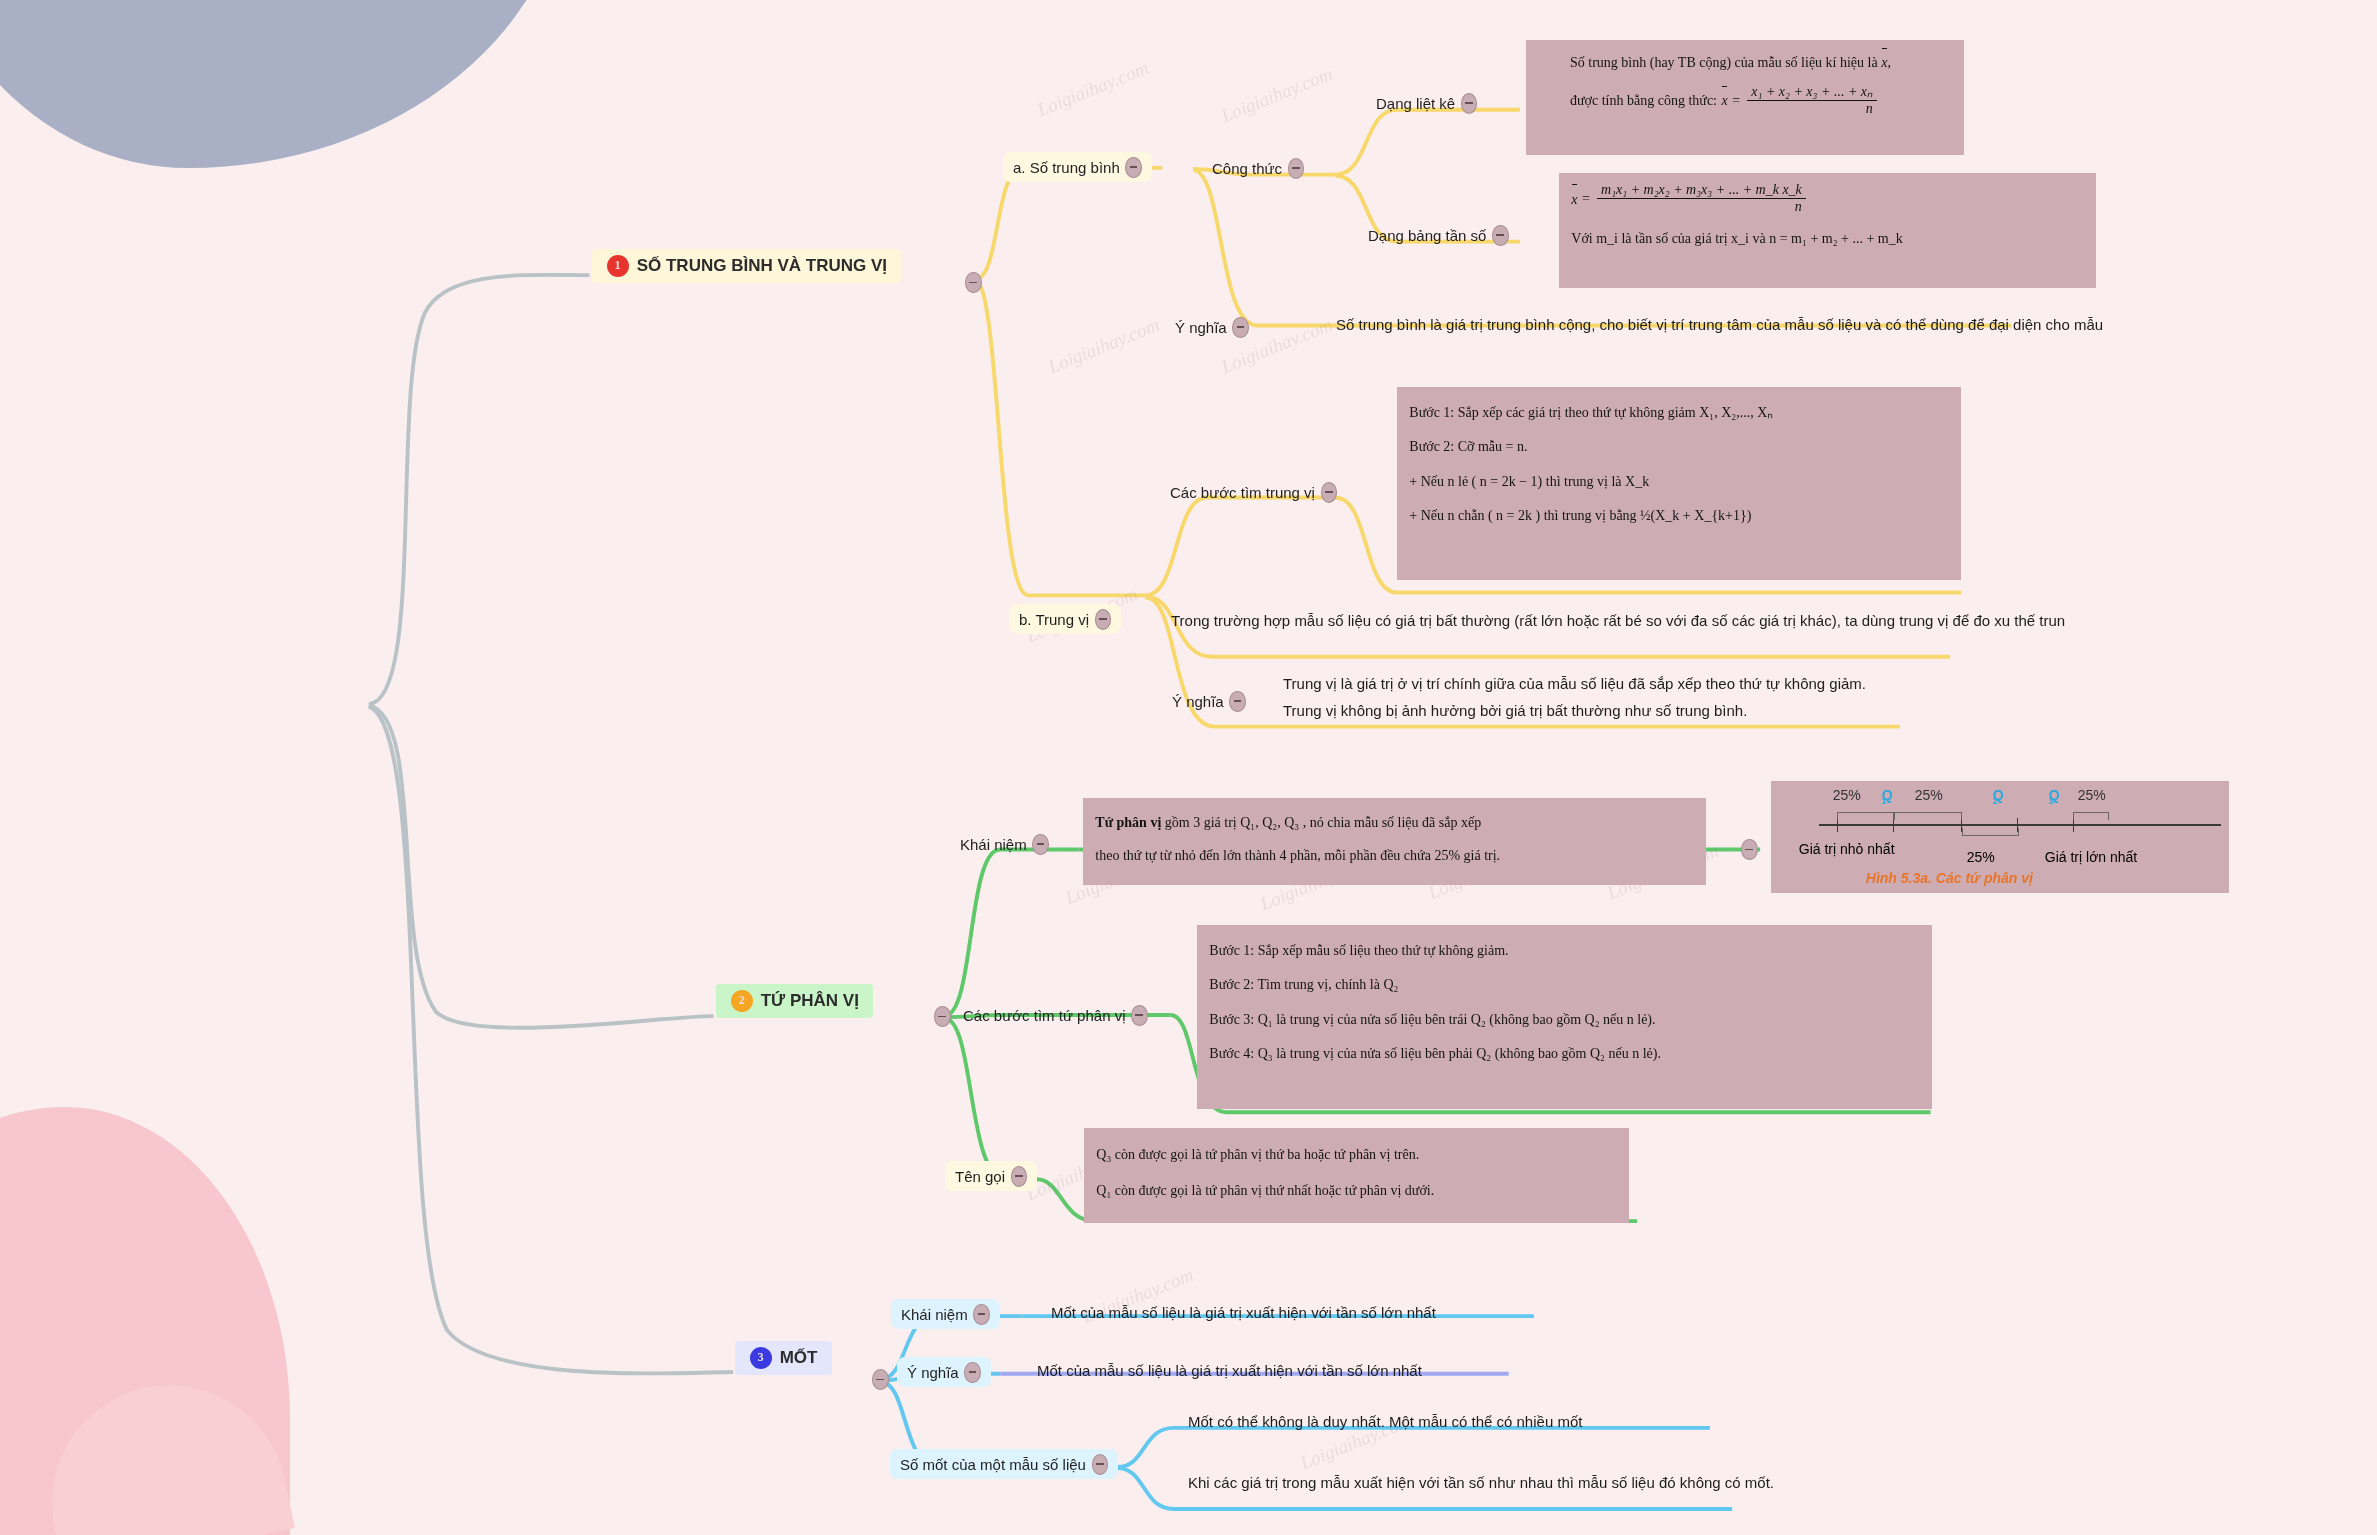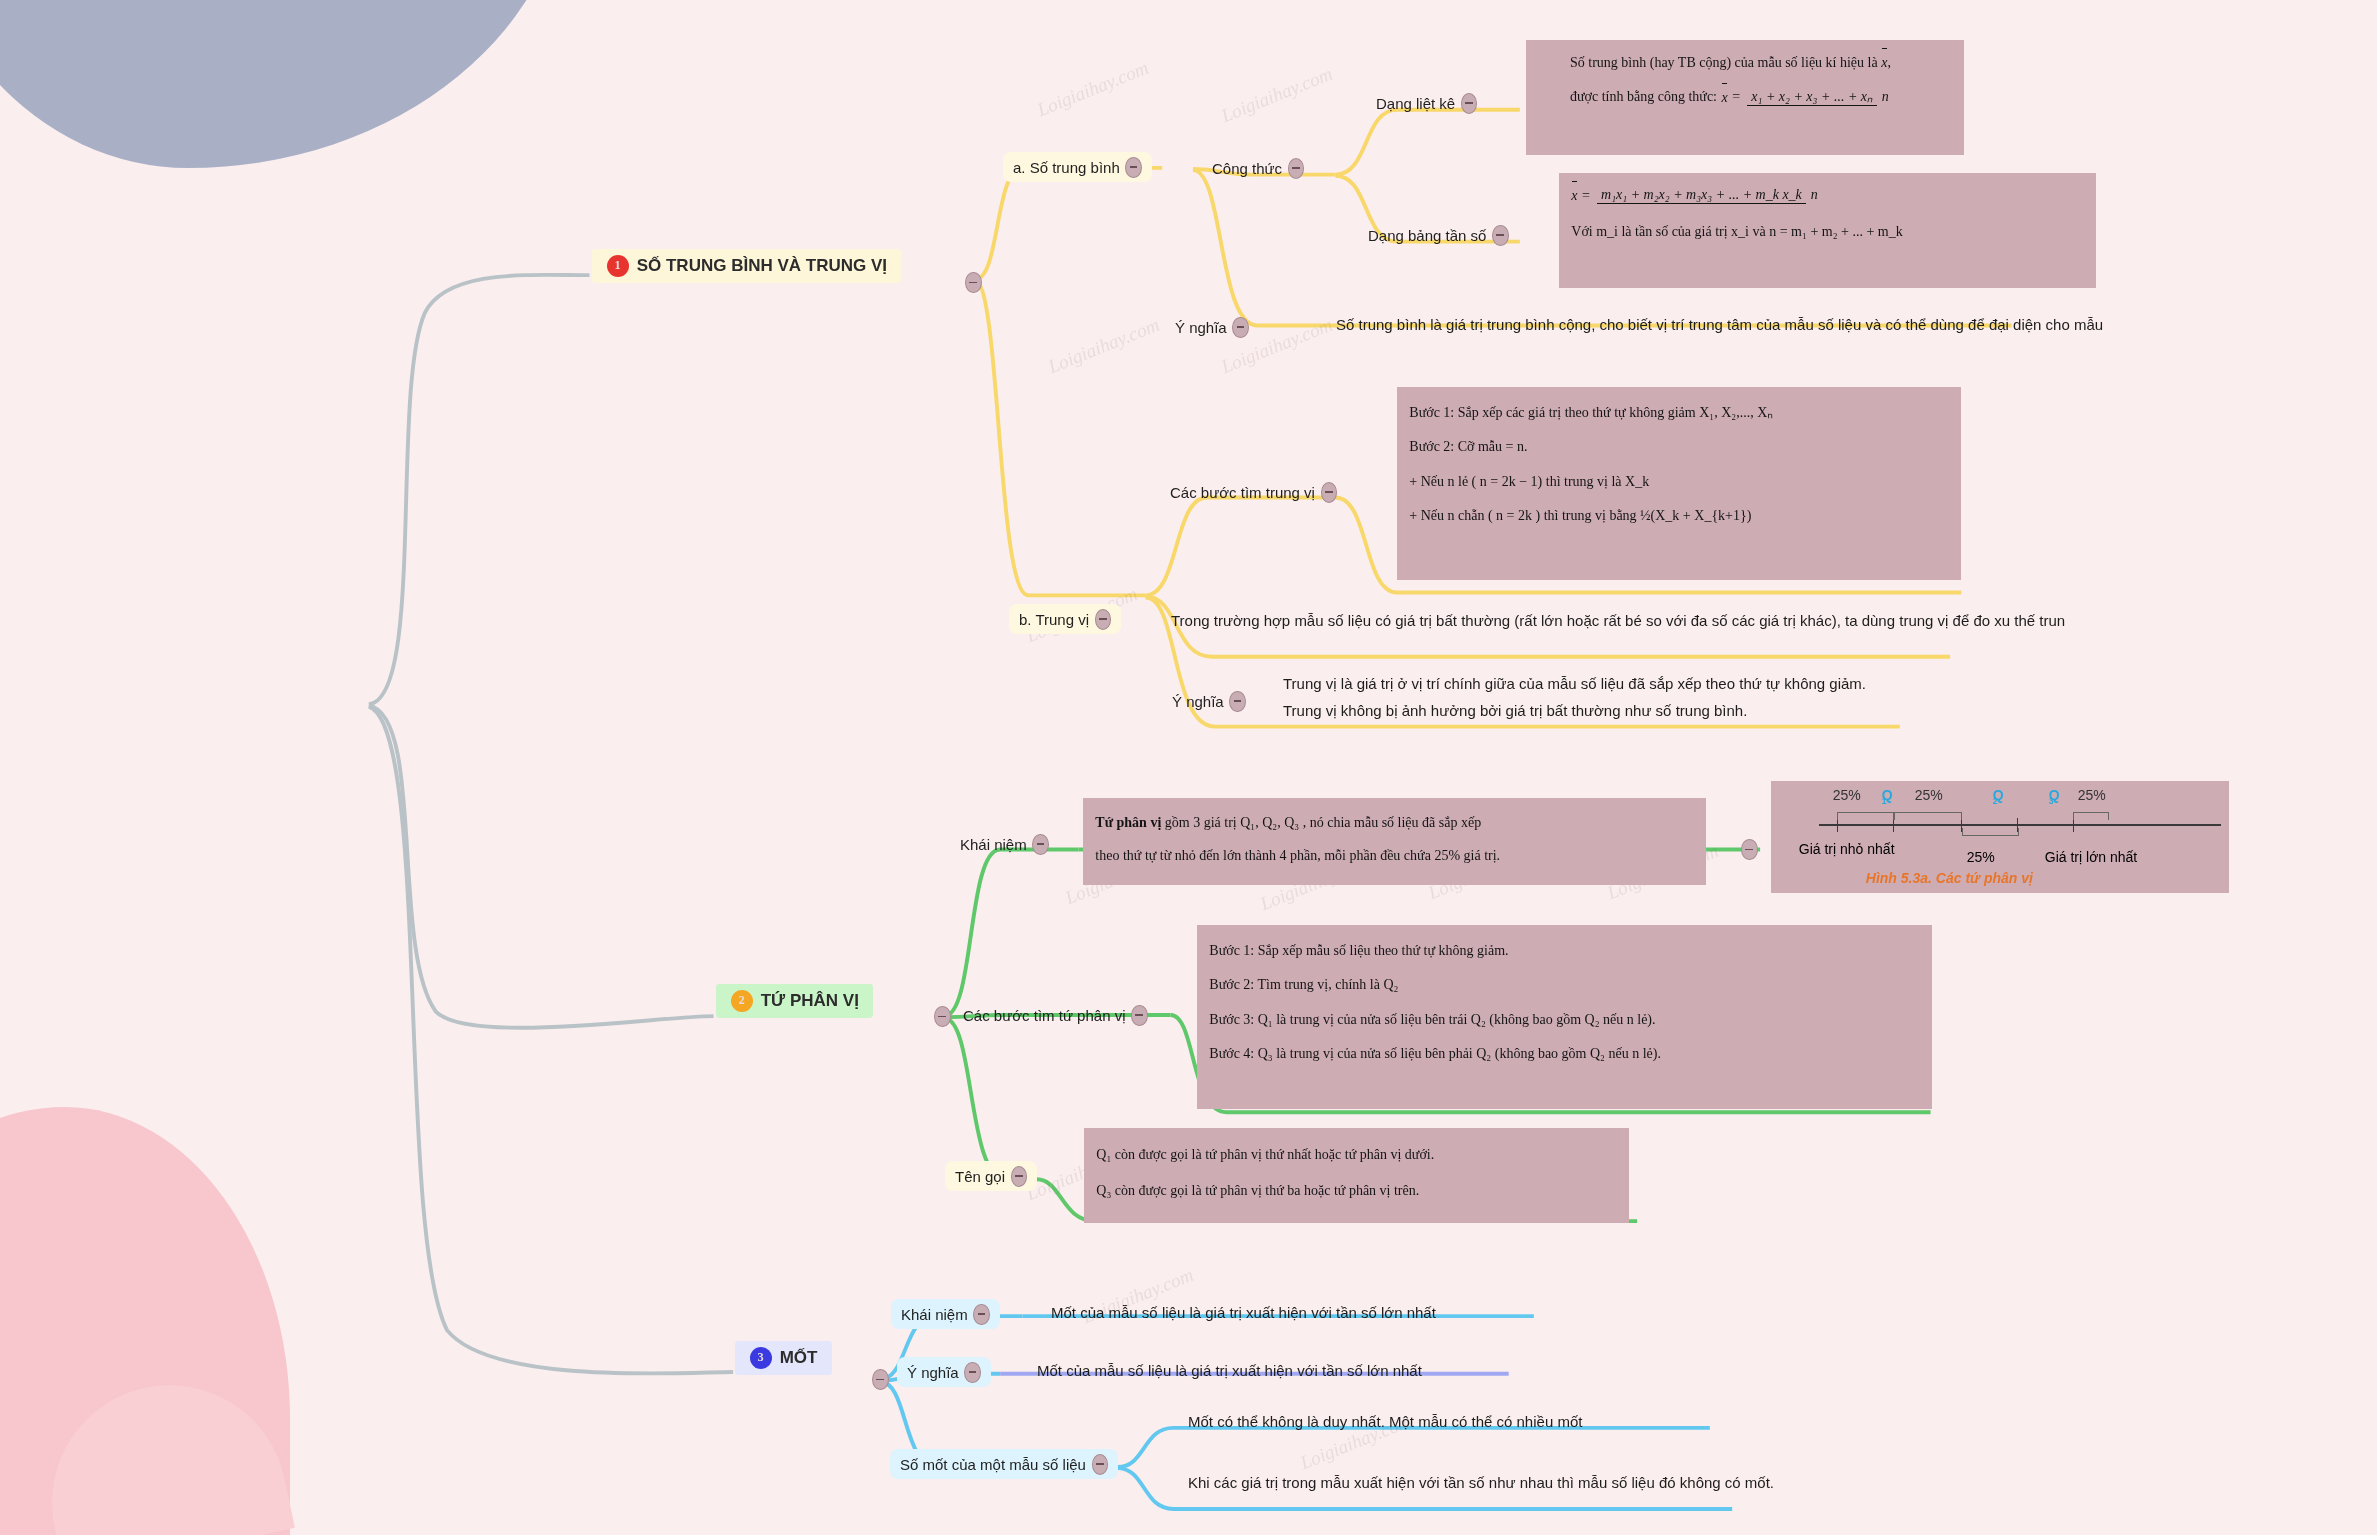--- a/index.html
+++ b/index.html
@@ -77,22 +77,22 @@
   }
 
   
   .fbox{
     position:absolute;background:#cdacb4;color:#141414;
     font-family:"Liberation Serif", serif;
     padding:9px 12.3px;box-sizing:border-box;
     line-height:1.85;font-size:14px;
   }
   .fbox .ln{white-space:nowrap;}
-  .frac{display:inline-flex;flex-direction:row;vertical-align:middle;
-        text-align:center;margin:0 2.2px;}
+  .frac{display:inline-flex;flex-direction:column;vertical-align:middle;
+        text-align:center;margin:0 2.2px;align-items:flex-end;}
   .frac .num{border-bottom:1.1px solid #141414;padding:0 4.5px;line-height:1.15;}
   .frac .den{padding:0 4.5px;line-height:1.2;}
   .ital{font-style:italic;}
   .bar{display:inline-block;position:relative;padding-top:1.1px;}
   .bar::before{content:"";position:absolute;left:0.6px;right:0.6px;top:-1.1px;height:1.1px;background:#141414;}
   sub{font-size:.62em;}
   .bld{font-weight:bold;}
 
   
   .figbox{
@@ -329,22 +329,22 @@
     <div class="ln">Bước 3: Q₁ là trung vị của nửa số liệu bên trái Q₂ (không bao gồm Q₂ nếu n lẻ).</div>
     <div class="ln">Bước 4: Q₃ là trung vị của nửa số liệu bên phải Q₂ (không bao gồm Q₂ nếu n lẻ).</div>
   </div>
 
   <div class="node chip cream" style="left:945px;top:1161px;">
     <span>Tên gọi</span>
     <span class="toggle"></span>
   </div>
 
   <div class="fbox" style="left:1084px;top:1128px;width:545px;height:95px;line-height:2.6;">
+    <div class="ln">Q₃ còn được gọi là tứ phân vị thứ ba hoặc tứ phân vị trên.</div>
     <div class="ln">Q₁ còn được gọi là tứ phân vị thứ nhất hoặc tứ phân vị dưới.</div>
-    <div class="ln">Q₃ còn được gọi là tứ phân vị thứ ba hoặc tứ phân vị trên.</div>
   </div>
 
   <div class="node branch b3">
     <span class="badge">3</span>
     <span>MỐT</span>
   </div>
   <span class="toggle" style="position:absolute;left:872px;top:1369px;"></span>
 
   <div class="node chip blue" style="left:891px;top:1299px;">
     <span>Khái niệm</span>

